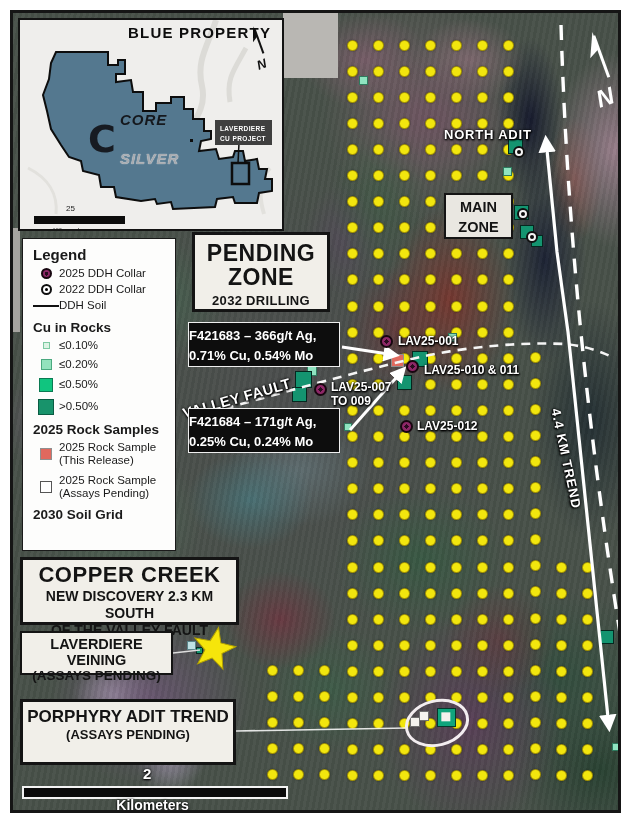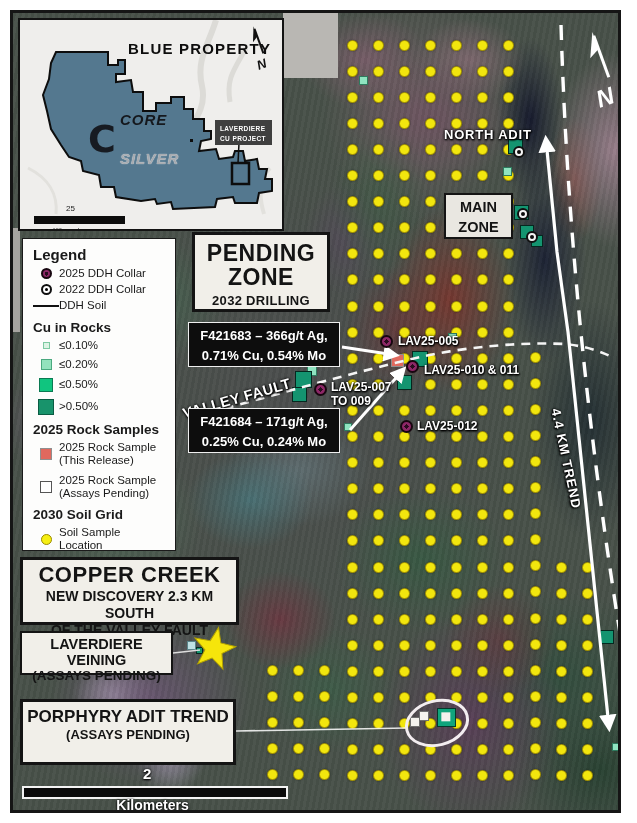--- a/index.html
+++ b/index.html
@@ -70,21 +70,21 @@
   .lbl-north-adit{left:444px;top:127px;font-size:13px;font-weight:800;letter-spacing:.8px;}
   .lbl-valley-fault{left:181px;top:390px;width:114px;font-size:14.5px;font-weight:800;letter-spacing:.5px;transform:rotate(-16deg);}
   .lbl-trend{left:516px;top:450px;width:100px;font-size:13px;font-weight:800;letter-spacing:1px;transform:rotate(78deg);}
   .lbl-lav013{left:398px;top:334px;font-size:12px;}
   .lbl-lav010{left:424px;top:363px;font-size:12px;}
   .lbl-lav007{left:331px;top:380px;font-size:12px;line-height:1.2;white-space:normal;width:80px;}
   .lbl-lav012{left:417px;top:419px;font-size:12px;}
 
   
   .wbox{position:absolute;background:#f1efe9;border:3px solid #141414;color:#141414;text-align:center;box-sizing:border-box;z-index:10;}
-  .bbox{position:absolute;background:#0d0d0d;border:1.5px solid #efefef;color:#fff;text-align:center;box-sizing:border-box;z-index:10;font-weight:700;}
+  .bbox{position:absolute;background:#0d0d0d;border:1.5px solid #efefef;color:#fff;box-sizing:border-box;z-index:10;font-weight:700;}
   .valley-box{left:192px;top:232px;width:138px;height:80px;padding-top:6px;}
   .valley-box .big{font-size:23px;font-weight:800;line-height:1.06;letter-spacing:.5px;}
   .valley-box .small{font-size:13px;font-weight:800;margin-top:3px;letter-spacing:.3px;}
   .callout1{left:188px;top:322px;width:152px;height:45px;font-size:13px;line-height:1.55;padding-top:3px;}
   .callout2{left:188px;top:408px;width:152px;height:45px;font-size:13px;line-height:1.55;padding-top:3px;}
   .mainzone-box{left:444px;top:193px;width:69px;height:46px;background:#e9e7e1;border-width:2.5px;font-size:14.5px;font-weight:800;line-height:1.35;padding-top:3px;}
   .copper-box{left:20px;top:557px;width:219px;height:68px;padding-top:2px;}
   .copper-box .title{font-size:22px;font-weight:800;letter-spacing:.5px;}
   .copper-box .sub{font-size:14px;font-weight:800;line-height:1.2;}
   .stockwork-box{left:20px;top:631px;width:153px;height:44px;border-width:2.5px;padding-top:3px;}
@@ -114,21 +114,21 @@
   .sqwhite{width:12px;height:12px;background:#fff;border:1px solid #555;}
   .sym-soil{width:11px;height:11px;border-radius:50%;background:#f6ef12;border:1px solid #9a8b00;box-sizing:border-box;}
 
   
   .scale-num{position:absolute;left:143px;top:765px;color:#fff;font-size:15px;font-weight:800;z-index:9;text-shadow:0 1px 2px #000,0 0 3px #000;}
   .scale-bar{position:absolute;left:22px;top:786px;width:266px;height:13px;background:#0b0b0b;border:2px solid #f3f3f3;box-sizing:border-box;z-index:9;}
   .scale-unit{position:absolute;left:95px;top:797px;width:115px;text-align:center;color:#fff;font-size:14px;font-weight:800;z-index:9;text-shadow:0 1px 2px #000,0 0 3px #000;}
 
   
   .inset{position:absolute;left:18px;top:18px;width:266px;height:213px;background:#efeeec;border:2.5px solid #131313;box-sizing:border-box;z-index:14;overflow:hidden;}
-  .inset-title{position:absolute;left:108px;top:20px;font-size:15px;font-weight:800;letter-spacing:1.2px;color:#0d0d0d;}
+  .inset-title{position:absolute;left:108px;top:4px;font-size:15px;font-weight:800;letter-spacing:1.2px;color:#0d0d0d;}
   .logo{position:absolute;left:68px;top:92px;display:flex;align-items:center;}
   .logo-c{font-size:38px;font-weight:900;color:#171b22;line-height:1;font-family:"DejaVu Sans",sans-serif;}
   .logo-txt{margin-left:4px;font-style:italic;}
   .logo-core{font-size:15px;font-weight:900;letter-spacing:1px;color:#15181d;line-height:1.05;}
   .logo-silver{font-size:15px;font-weight:900;letter-spacing:1px;color:#a7abb0;line-height:1.05;text-shadow:0 0 1px #fff;margin-top:23px;}
   .project-label{position:absolute;left:195px;top:100px;width:57px;height:25px;background:#3f3f3f;color:#fff;font-size:6.5px;font-weight:700;letter-spacing:.4px;text-align:left;padding:4px 0 0 5px;box-sizing:border-box;line-height:1.5;}
   .inset-scale-num{position:absolute;left:46px;top:184px;font-size:8px;color:#222;}
   .inset-bar{position:absolute;left:14px;top:196px;width:91px;height:8px;background:#0c0c0c;}
   .inset-scale-unit{position:absolute;left:33px;top:206px;font-size:8px;color:#222;}
   .inset-svg{position:absolute;left:0;top:0;}
@@ -453,21 +453,21 @@
       <g transform="translate(604,64) rotate(-20)">
         <line x1="0" y1="14" x2="0" y2="-30" stroke="#ffffff" stroke-width="3"></line>
         <polygon points="0,-34 -11,-10 0,-16" fill="#ffffff"></polygon>
         <text x="-19" y="40" font-size="24" font-weight="bold" font-style="italic" fill="#ffffff">N</text>
       </g>
     </svg>
 
     <div class="maplabel lbl-north-adit">NORTH ADIT</div>
     <div class="maplabel lbl-valley-fault">VALLEY FAULT</div>
     <div class="maplabel lbl-trend">4.4 KM TREND</div>
-    <div class="maplabel lbl-lav013">LAV25-005</div>
+    <div class="maplabel lbl-lav013">LAV25-001</div>
     <div class="maplabel lbl-lav010">LAV25-010 &amp; 011</div>
     <div class="maplabel lbl-lav007"><span>LAV25-007</span><br><span>TO 009</span></div>
     <div class="maplabel lbl-lav012">LAV25-012</div>
 
     <div class="wbox valley-box">
       <div class="big">PENDING</div>
       <div class="big">ZONE</div>
       <div class="small">2032 DRILLING</div>
     </div>
     <div class="bbox callout1">
@@ -548,26 +548,20 @@
             </span>
             <span class="ltxt"><span>2025 Rock Sample</span><br><span>(This Release)</span></span>
           </div>
       <div class="lrow" style="margin-top:6px;">
             <span class="lsym">
               <span class="sq sqwhite"></span>
             </span>
             <span class="ltxt"><span>2025 Rock Sample</span><br><span>(Assays Pending)</span></span>
           </div>
       <div class="sec">2030 Soil Grid</div>
-      <div class="lrow">
-            <span class="lsym">
-              <span class="sym-soil"></span>
-            </span>
-            <span class="ltxt">Soil Sample Location</span>
-          </div>
     </div>
 
     <div class="scale-num">2</div>
     <div class="scale-bar"></div>
     <div class="scale-unit">Kilometers</div>
 
     <div class="inset">
       <svg class="inset-svg" width="261" height="208" viewBox="0 0 261 208">
         <path d="M196,0 C188,26 176,40 182,66 C186,84 178,96 170,108" stroke="#dcdbd7" stroke-width="6" fill="none"></path>
         <path d="M226,28 C214,50 206,58 210,82" stroke="#dcdbd7" stroke-width="5" fill="none"></path>

